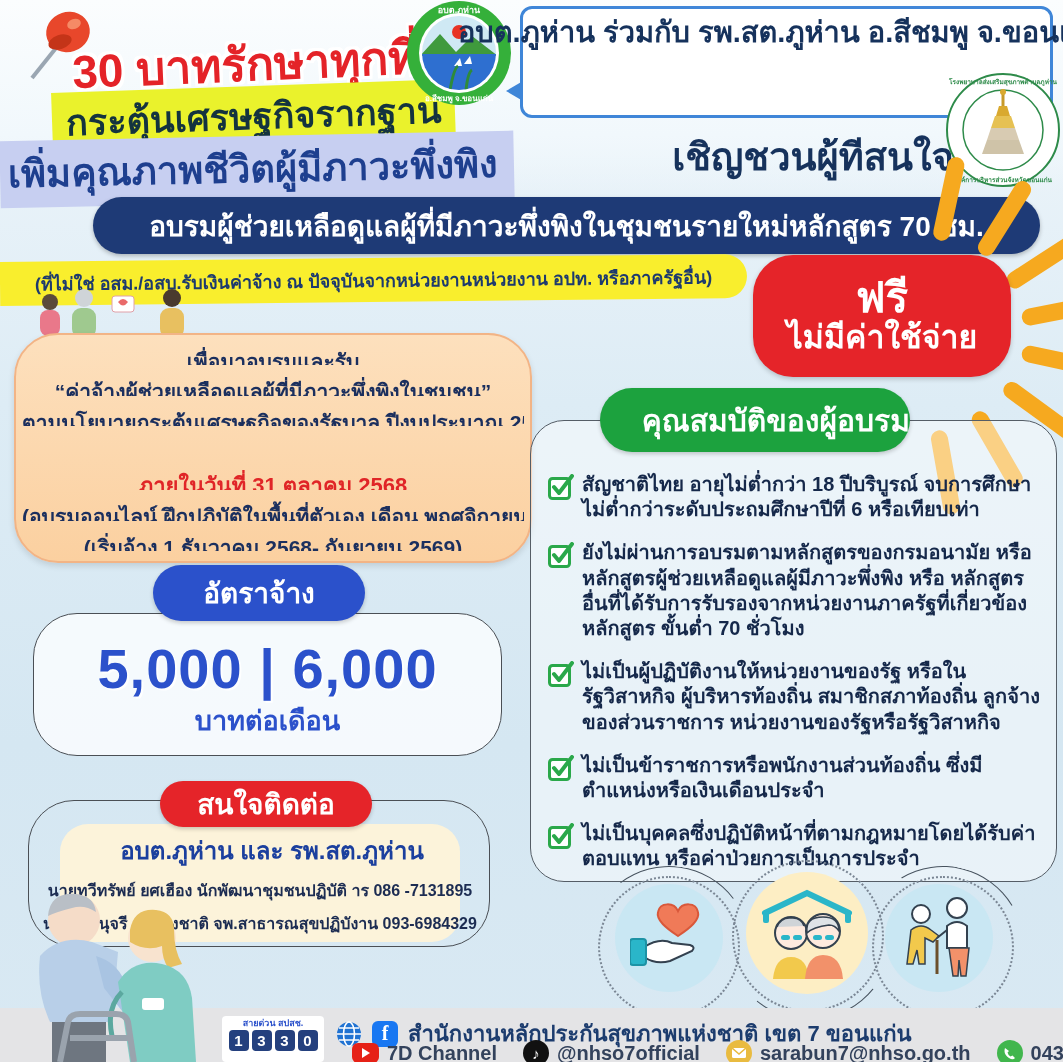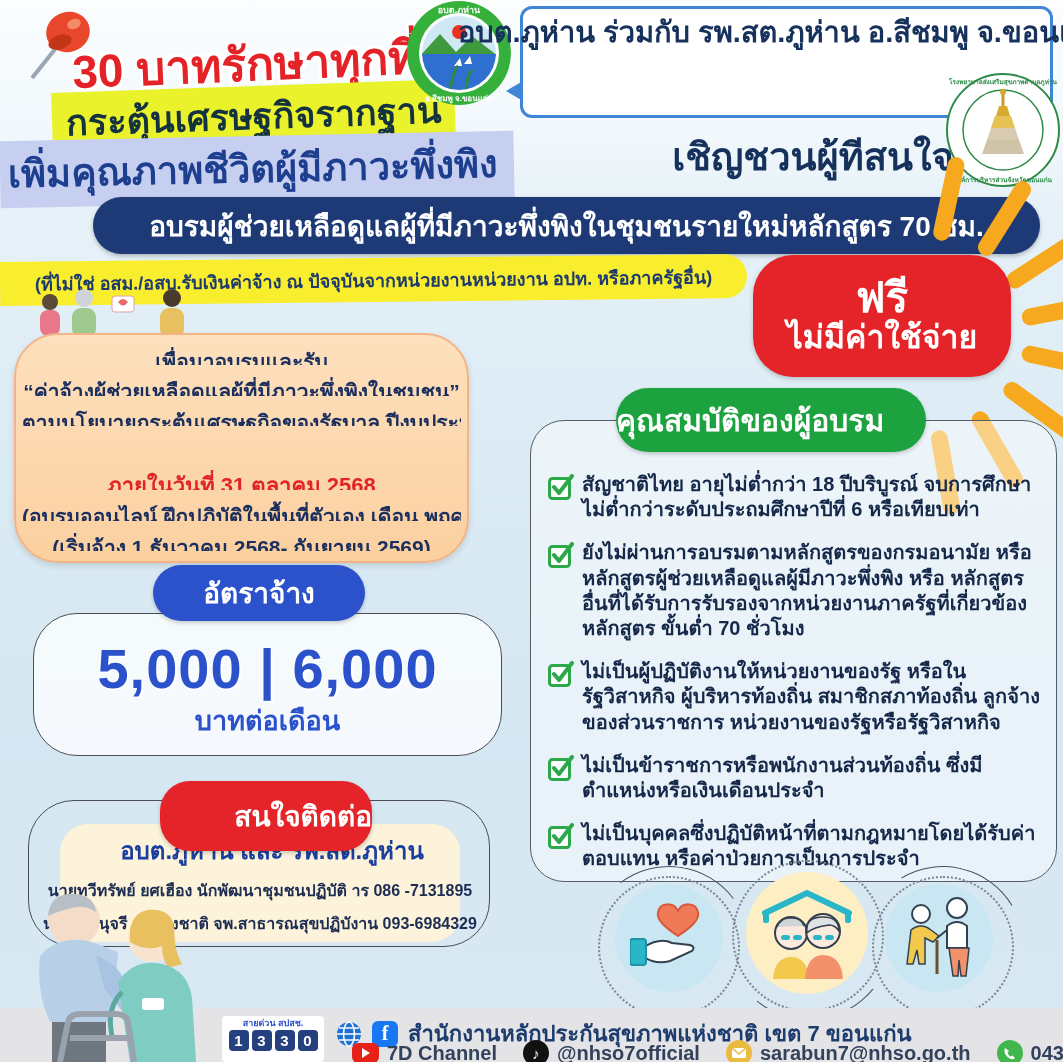--- a/index.html
+++ b/index.html
@@ -45,52 +45,52 @@
   .rays{ left:740px; top:232px; width:323px; height:210px; }
   .ray{ position:absolute; width:85px; height:17px; background:#f6a91f; border-radius:9px;
     transform-origin:left center; }
   .free-badge{ left:753px; top:255px; width:258px; height:122px; background:#e52429; border-radius:40px;
     display:flex; flex-direction:column; align-items:center; justify-content:center; gap:0;
     box-shadow:0 2px 5px rgba(0,0,0,.2); }
   .free-badge .l1{ color:#fff; font-size:42px; font-weight:bold; line-height:1.05; }
   .free-badge .l2{ color:#fff; font-size:32px; font-weight:bold; line-height:1.1; white-space:nowrap; }
 
   
-  .purpose{ left:14px; top:333px; width:455px; height:230px; border-radius:44px;
+  .purpose{ left:14px; top:333px; width:518px; height:230px; border-radius:44px;
     background:linear-gradient(180deg,#fde0bd 0%,#fbd0a0 100%); border:2px solid #f2b486;
     display:flex; flex-direction:column; justify-content:center; gap:10px; padding:10px 6px;
     box-shadow:0 3px 6px rgba(0,0,0,.12); }
   .purpose div{ font-size:21px; font-weight:bold; color:#1b2f5e; text-align:center; white-space:nowrap; overflow:hidden; }
   .purpose .red-line{ color:#e02527; font-size:22px;margin-top:32px; }
 
   
   .qual-box{ left:530px; top:420px; width:527px; height:462px; border:1.5px solid #555d66;
     border-radius:34px; background:rgba(255,255,255,0.45); }
-  .qual-pill{ left:616px; top:388px; width:310px; height:64px; background:#1ca23e; border-radius:34px;
-    display:flex; align-items:center; justify-content:flex-start; box-shadow:0 2px 4px rgba(0,0,0,.2); }
+  .qual-pill{ left:600px; top:388px; width:310px; height:64px; background:#1ca23e; border-radius:34px;
+    display:flex; align-items:center; justify-content:flex-end; box-shadow:0 2px 4px rgba(0,0,0,.2); }
   .qual-pill span{ color:#fff; font-size:30px; font-weight:bold; white-space:nowrap; }
   .qual-list{ left:548px; top:472px; width:500px; display:flex; flex-direction:column; gap:18px; }
   .qual-item{ display:flex; gap:8px; align-items:flex-start; }
   .qual-item svg{ flex:0 0 auto; margin-top:2px; }
   .qual-item p{ font-size:20px; font-weight:bold; color:#15284a; line-height:1.26; }
 
   
   .rate-pill{ left:153px; top:565px; width:212px; height:56px; background:#2b51cb; border-radius:30px;
     display:flex; align-items:center; justify-content:center; z-index:3; box-shadow:0 2px 4px rgba(0,0,0,.2); }
   .rate-pill span{ color:#fff; font-size:28px; font-weight:bold; }
   .salary-box{ left:33px; top:613px; width:469px; height:143px; background:rgba(252,254,255,.8);
     border:1.5px solid #4a4f55; border-radius:44px; display:flex; flex-direction:column;
     align-items:center; justify-content:center; gap:2px; padding-top:14px; }
   .salary-amount{ font-size:56px; font-weight:bold; color:#2b51cb; line-height:1; letter-spacing:1px;
     text-shadow:2px 2px 0 rgba(255,255,255,.9); }
   .salary-unit{ font-size:27px; font-weight:bold; color:#2b51cb; }
 
   
-  .contact-pill{ left:160px; top:781px; width:212px; height:70px; background:#e52429; border-radius:30px;
-    display:flex; align-items:center; justify-content:flex-end; z-index:3; box-shadow:0 2px 4px rgba(0,0,0,.2); }
+  .contact-pill{ left:160px; top:781px; width:212px; height:46px; background:#e52429; border-radius:30px;
+    display:flex; align-items:center; justify-content:center; z-index:3; box-shadow:0 2px 4px rgba(0,0,0,.2); }
   .contact-pill span{ color:#fff; font-size:28px; font-weight:bold; }
   .contact-box{ left:28px; top:800px; width:462px; height:147px; border:1.5px solid #4a4f55;
     border-radius:46px; }
   .contact-cream{ left:60px; top:824px; width:400px; height:118px; background:#fcf3da; border-radius:28px;
     display:flex; flex-direction:column; align-items:center; justify-content:center; gap:8px; }
   .contact-org{ font-size:24px; font-weight:bold; color:#1b3f9e; white-space:nowrap;margin-left:24px; }
   .contact-line{ font-size:16px; font-weight:bold; color:#1c2c52; white-space:nowrap; }
 
   
   .dot-ring{ position:absolute; border:2px dotted #7a8694; border-radius:50%; }

